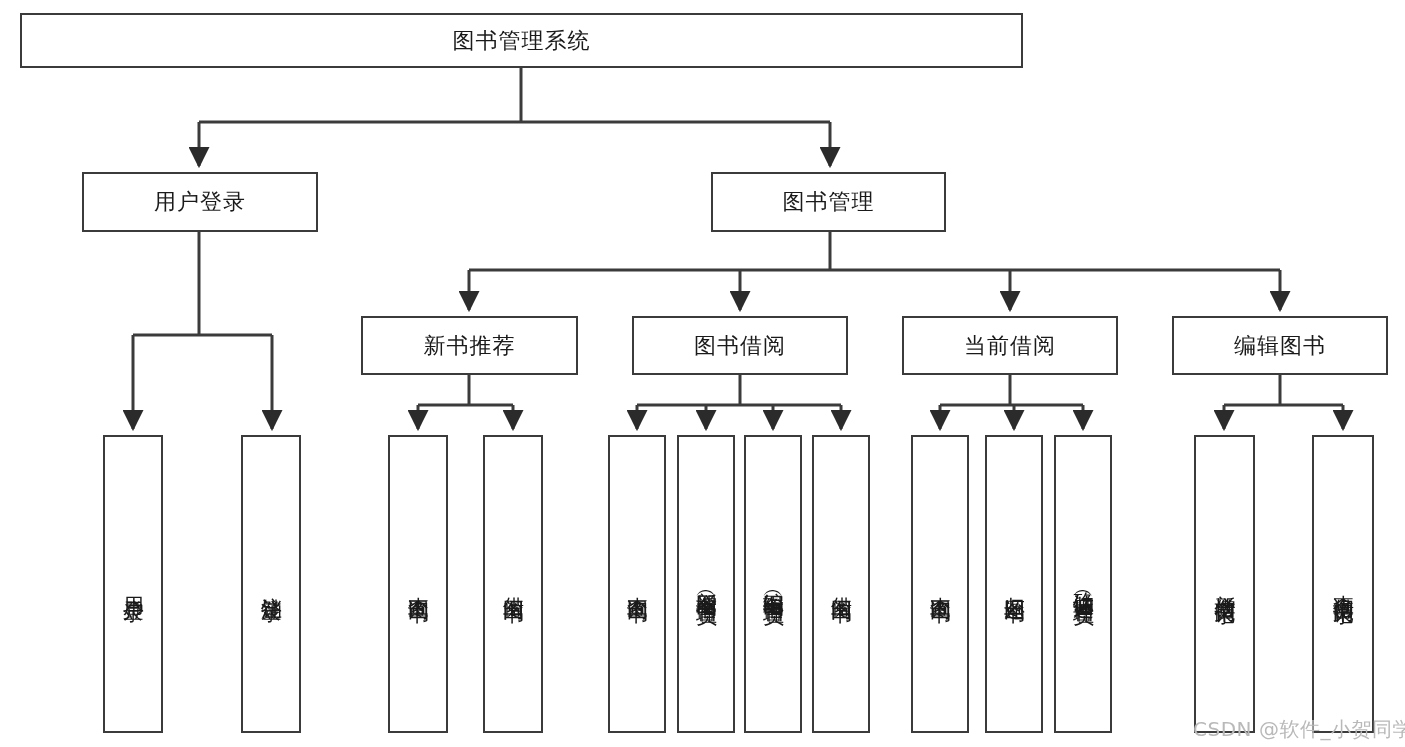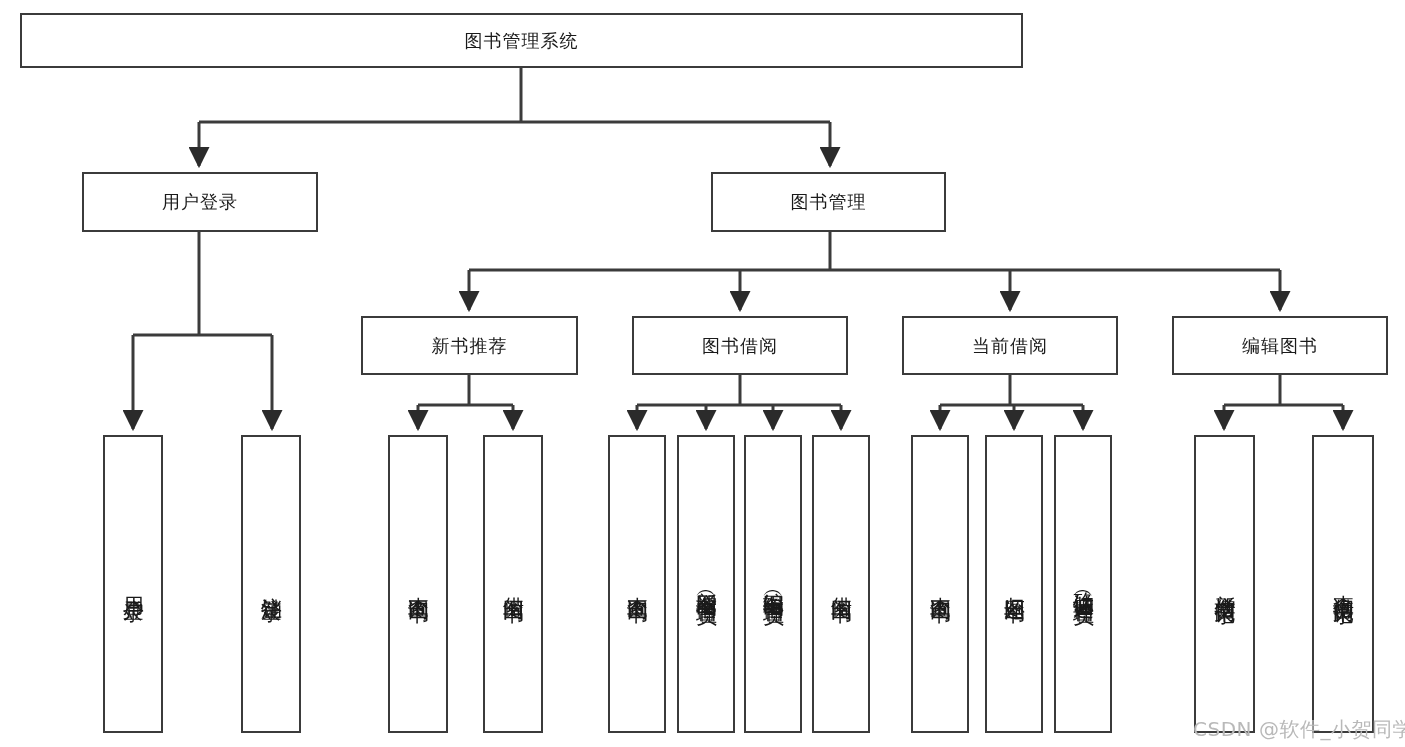--- a/index.html
+++ b/index.html
@@ -31,21 +31,21 @@
     box-sizing: border-box;
     border: 2px solid #3b3b3b;
     background: #ffffff;
     display: flex;
     align-items: center;
     justify-content: center;
     color: #1a1a1a;
     line-height: 1.18;
   }
   .node.horiz {
-    font-size: 18px;
+    font-size: 22px;
     letter-spacing: 1px;
     text-align: right;
     padding: 2px 6px;
   }
   .node.vert {
     writing-mode: vertical-rl;
     text-orientation: upright;
     font-size: 21px;
     letter-spacing: 2px;
     text-align: center;

